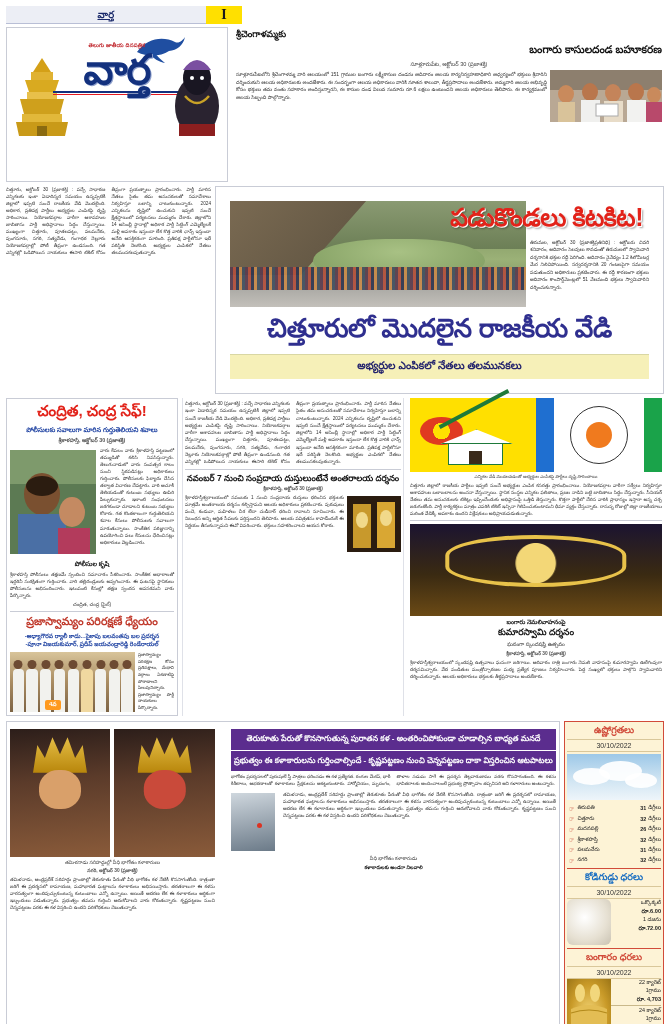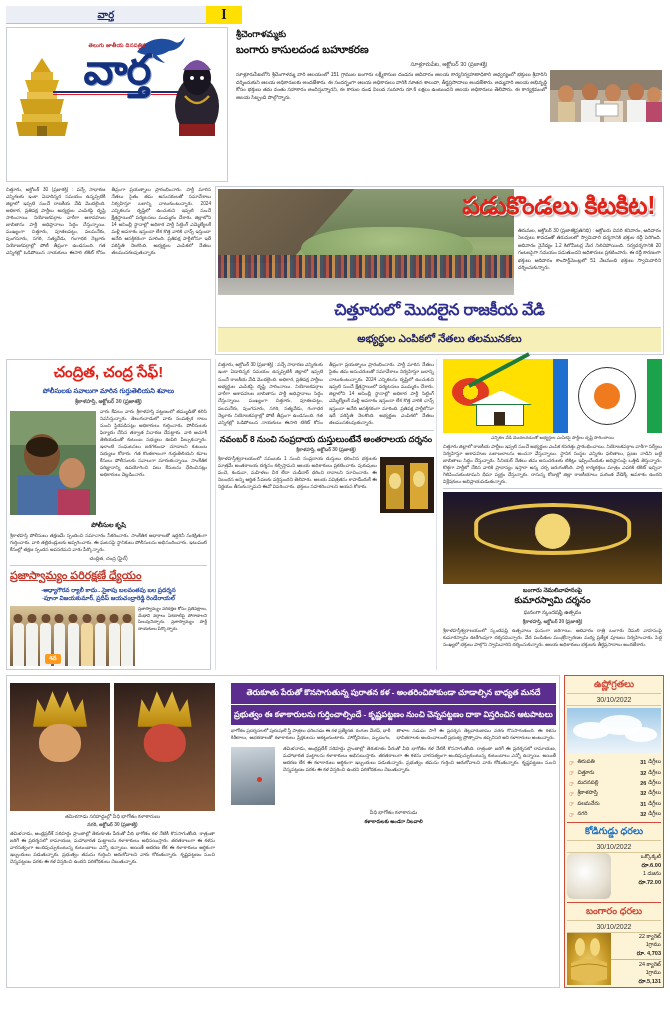--- a/index.html
+++ b/index.html
@@ -78,33 +78,33 @@
     letter-spacing:-1px; text-shadow:1px 1px 0 #8fa0cc;
   }
   .mast-rule { height:2px; background:#13317e; width:128px; margin:1px auto 0; }
   .mast-rule2 { height:1px; background:#e41b22; width:128px; margin:1px auto 0; }
   .bird {
     position:absolute; top:6px; left:58%; width:52px; height:30px;
   }
 
   .hdr-right { flex:1; padding:2px 2px 0 4px; }
   .hr-title1 { font-size:9px; font-weight:bold; color:#111; }
-  .hr-title2 { font-size:10.5px; font-weight:bold; text-align:left; color:#111; margin-top:2px; }
+  .hr-title2 { font-size:10.5px; font-weight:bold; text-align:right; color:#111; margin-top:2px; }
   .hr-byline { font-size:5.6px; text-align:center; color:#444; margin-top:3px; }
   .hr-body { font-size:5px; color:#333; text-align:justify; line-height:1.5; margin-top:2px; }
   .hr-photo {
     float:right; width:112px; height:52px; margin:1px 0 2px 3px;
     background:linear-gradient(150deg,#d9cfc0,#a8917c 50%,#6f5b49);
     position:relative; overflow:hidden;
   }
 
   
   .band { display:flex; gap:4px; margin-top:4px; }
   .band-left { width:205px; }
-  .band-main { flex:1; border:1px solid #c9ccd6; padding:2px; position:relative; }
+  .band-main { flex:1; border:1px solid #c9ccd6; padding:14px; position:relative; }
   .hero-wrap { position:relative; display:flex; gap:4px; }
   .hero-photo {
     width:296px; height:106px; position:relative; overflow:hidden;
     background:linear-gradient(180deg,#6f7f5a 0%,#8aa06a 35%,#9bb177 55%,#6c7e58 100%);
   }
   .hero-sky { position:absolute; inset:0 0 55% 0; background:linear-gradient(180deg,#8a9a72,#6c7f56); }
   .hero-hill { position:absolute; left:0; top:0; width:46%; height:70%;
     background:linear-gradient(135deg,#7a6a52,#5d5240); clip-path:polygon(0 0,100% 0,52% 100%,0 100%); }
   .hero-green { position:absolute; left:28%; top:36%; width:58%; height:40%;
     background:radial-gradient(ellipse at 50% 30%,#a8c184,#7e9a5e); border-radius:50%/60%; }
@@ -114,31 +114,31 @@
     background:repeating-linear-gradient(90deg,#5a3c4e 0 3px,#b4503c 3px 6px,#2e3650 6px 9px,#c88a4a 9px 12px,#40505f 12px 15px); opacity:.92; }
   .hero-head {
     position:absolute; right:6px; top:2px; font-size:25px; font-weight:bold; color:#e2231a;
     text-shadow:1px 1px 0 #fff, 2px 2px 2px rgba(0,0,0,.35); letter-spacing:-.5px; white-space:nowrap;
   }
   .hero-side { flex:1; padding-top:38px; }
   .hero-side p { font-size:4.8px; line-height:1.55; color:#333; text-align:justify; }
 
   
   .pol-head {
-    text-align:center; font-size:16px; font-weight:bold; color:#2f2f8f;
+    text-align:center; font-size:26px; font-weight:bold; color:#2f2f8f;
     margin-top:6px; letter-spacing:-.3px;
   }
   .pol-sub {
     background:#f6f0b8; text-align:center; font-size:10.5px; font-weight:bold;
     color:#23236d; padding:4px 0 5px; margin-top:4px; border-top:1px solid #d9d7a4;
   }
 
   
   .mid { display:flex; gap:4px; margin-top:4px; }
-  .col-l { width:205px; border:1px solid #c9ccd6; padding:3px; }
+  .col-l { width:172px; border:1px solid #c9ccd6; padding:3px; }
   .col-c { width:222px; padding:2px 2px 0 2px; border-left:1px solid #dfe1e8; border-right:1px solid #dfe1e8;}
   .col-r { flex:1; padding:0 2px; }
 
   .sec-head-red { font-size:15px; font-weight:bold; text-align:center; color:#e2231a; }
   .sec-sub { font-size:6.6px; font-weight:bold; text-align:center; color:#1b3fa0; margin-top:3px; }
   .couple-photo {
     width:86px; height:104px; float:left; margin:3px 4px 2px 0;
     background:linear-gradient(160deg,#86a06e,#4d6b4a 50%,#2f4034);
     position:relative; overflow:hidden;
   }
@@ -362,21 +362,21 @@
           <ellipse cx="32" cy="36" rx="16" ry="10" fill="#2b1c10"></ellipse>
         </svg>
       </div>
       <div class="tiny">వారు కేవలం వారు శ్రీకాళహస్తి పట్టణంలో తమ్ముడితో కలిసి నివసిస్తున్నారు. తెలుగునాడులో వారు సంవత్సర కాలం నుంచి స్థిరపడినట్లు అధికారులు గుర్తించారు. పోలీసులకు ఫిర్యాదు చేసిన తర్వాత విచారణ చేపట్టారు. వారి ఆచూకీ తెలియడంతో కుటుంబ సభ్యులు ఊపిరి పీల్చుకున్నారు. ఇలాంటి సంఘటనలు జరగకుండా చూడాలని కుటుంబ సభ్యులు కోరారు. గత కొంతకాలంగా గుర్తుతెలియని శవాల కేసులు పోలీసులకు సవాలుగా మారుతున్నాయి. సాంకేతిక పరిజ్ఞానాన్ని ఉపయోగించి పలు కేసులను ఛేదించినట్లు అధికారులు వెల్లడించారు.</div>
       <div class="clear"></div>
       <div class="sub-bold">పోలీసుల కృషి</div>
       <div class="tiny">శ్రీకాళహస్తి పోలీసులు తక్షణమే స్పందించి సమాచారం సేకరించారు. సాంకేతిక ఆధారాలతో ఇద్దరినీ సురక్షితంగా గుర్తించారు. వారి తల్లిదండ్రులకు అప్పగించారు. ఈ ఘటనపై స్థానికులు పోలీసులను అభినందించారు. ఇటువంటి కేసుల్లో తక్షణ స్పందన అవసరమని వారు పేర్కొన్నారు.</div>
       <div class="mini-cap">చంద్రిత, చంద్ర (ఫైల్)</div>
 
       <div class="story-box">
-        <div style="font-size:11px;font-weight:bold;color:#c0392b;text-decoration:underline;">ప్రజాస్వామ్యం పరిరక్షణే ధ్యేయం</div>
+        <div style="font-size:11px;font-weight:bold;text-align:center;color:#c0392b;">ప్రజాస్వామ్యం పరిరక్షణే ధ్యేయం</div>
         <div style="font-size:6px;font-weight:bold;text-align:center;color:#1b3fa0;margin-top:3px;">-అధ్యాగౌరవ ర్యాలీ కాదు...సైకాపు బలవంతపు బల ప్రదర్శన</div>
         <div style="font-size:6px;font-weight:bold;text-align:center;color:#1b3fa0;">-పూనా విజయకుమార్, ప్రదీప్ జయచంద్రారెడ్డి రెండేరాయల్</div>
         <div style="display:flex;gap:3px;margin-top:3px;">
           <div class="grp-photo" style="width:125px;">
             <div class="grp-person" style="left:2%">
                 <i></i>
               </div>
             <div class="grp-person" style="left:13%">
                 <i></i>
               </div>
@@ -405,21 +405,21 @@
           </div>
           <div class="tiny" style="flex:1;font-size:4.4px;">ప్రజాస్వామ్యం పరిరక్షణ కోసం ప్రతిపక్షాలు, మేధావి వర్గాలు ఏకతాటిపై పోరాడాలని పిలుపునిచ్చారు. ప్రజాస్వామ్యం పార్టీ నాయకులు పేర్కొన్నారు.</div>
         </div>
       </div>
     </div>
 
     <div class="col-c">
       <div class="body2">చిత్తూరు, అక్టోబర్ 30 (ప్రజాశక్తి) : వచ్చే సాధారణ ఎన్నికలకు ఇంకా ఏడాదిన్నర సమయం ఉన్నప్పటికీ జిల్లాలో ఇప్పటి నుంచే రాజకీయ వేడి మొదలైంది. అధికార, ప్రతిపక్ష పార్టీలు అభ్యర్థుల ఎంపికపై దృష్టి సారించాయి. నియోజకవర్గాల వారీగా ఆశావహుల జాబితాను పార్టీ అధిష్ఠానాలు సిద్ధం చేస్తున్నాయి. ముఖ్యంగా చిత్తూరు, పూతలపట్టు, పలమనేరు, పుంగనూరు, నగరి, సత్యవేడు, గంగాధర నెల్లూరు నియోజకవర్గాల్లో పోటీ తీవ్రంగా ఉండనుంది. గత ఎన్నికల్లో ఓడిపోయిన నాయకులు ఈసారి టికెట్ కోసం తీవ్రంగా ప్రయత్నాలు ప్రారంభించారు. పార్టీ మారిన నేతలు సైతం తమ అనుచరులతో సమావేశాలు నిర్వహిస్తూ బలాన్ని చాటుకుంటున్నారు. 2024 ఎన్నికలను దృష్టిలో ఉంచుకుని ఇప్పటి నుంచే క్షేత్రస్థాయిలో పర్యటనలు ముమ్మరం చేశారు. జిల్లాలోని 14 అసెంబ్లీ స్థానాల్లో అధికార పార్టీ సిట్టింగ్ ఎమ్మెల్యేలకే మళ్లీ అవకాశం ఇస్తుందా లేక కొత్త వారికి ఛాన్స్ ఇస్తుందా అనేది ఆసక్తికరంగా మారింది. ప్రతిపక్ష పార్టీలోనూ ఇదే పరిస్థితి నెలకొంది. అభ్యర్థుల ఎంపికలో నేతలు తలమునకలవుతున్నారు.</div>
 
       <div class="story-box">
-        <div class="story-head-blue">నవంబర్ 8 నుంచి సంప్రదాయ దుస్తులుంటేనే అంతరాలయ దర్శనం</div>
+        <div class="story-head-blue">నవంబర్ 7 నుంచి సంప్రదాయ దుస్తులుంటేనే అంతరాలయ దర్శనం</div>
         <div class="byline-c" style="font-size:4.8px;">శ్రీకాళహస్తి, అక్టోబర్ 30 (ప్రజాశక్తి)</div>
         <div class="small-photo">
           <svg viewBox="0 0 54 56" width="54" height="56">
             <rect width="54" height="56" fill="#2a1c10"></rect>
             <rect x="6" y="8" width="18" height="44" fill="#c8992c"></rect>
             <rect x="30" y="6" width="18" height="46" fill="#d9a733"></rect>
             <ellipse cx="15" cy="24" rx="6" ry="8" fill="#f1d98a"></ellipse>
             <ellipse cx="39" cy="22" rx="6" ry="8" fill="#f1d98a"></ellipse>
           </svg>
         </div>

